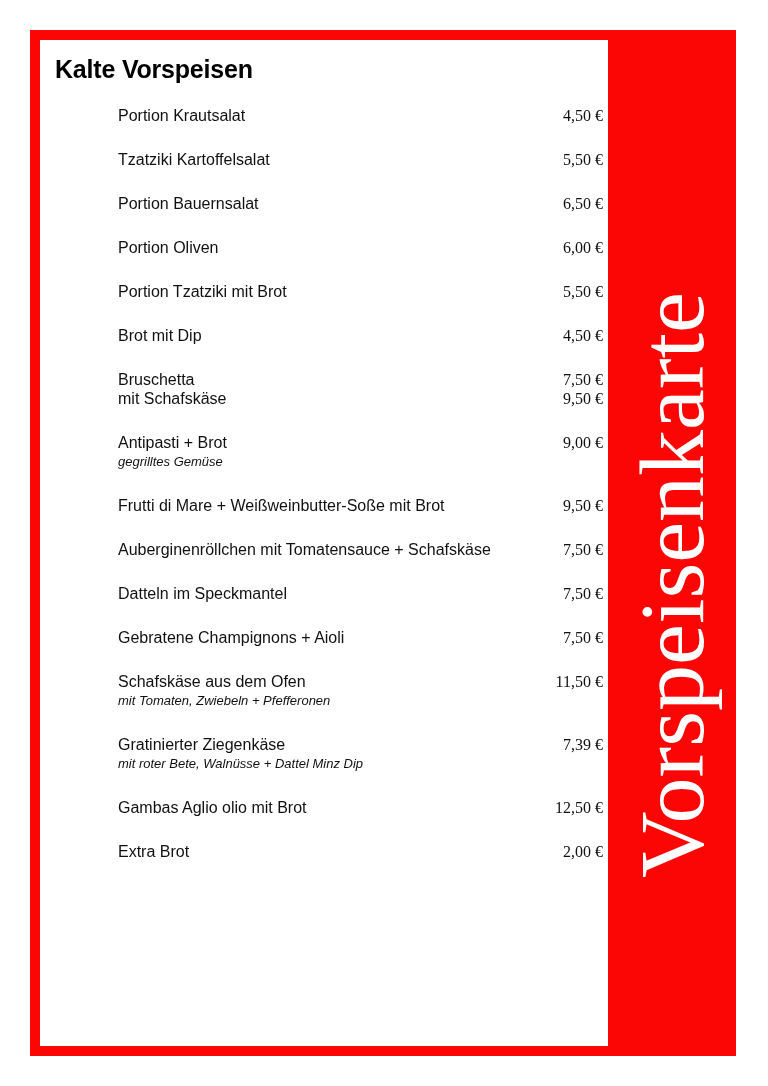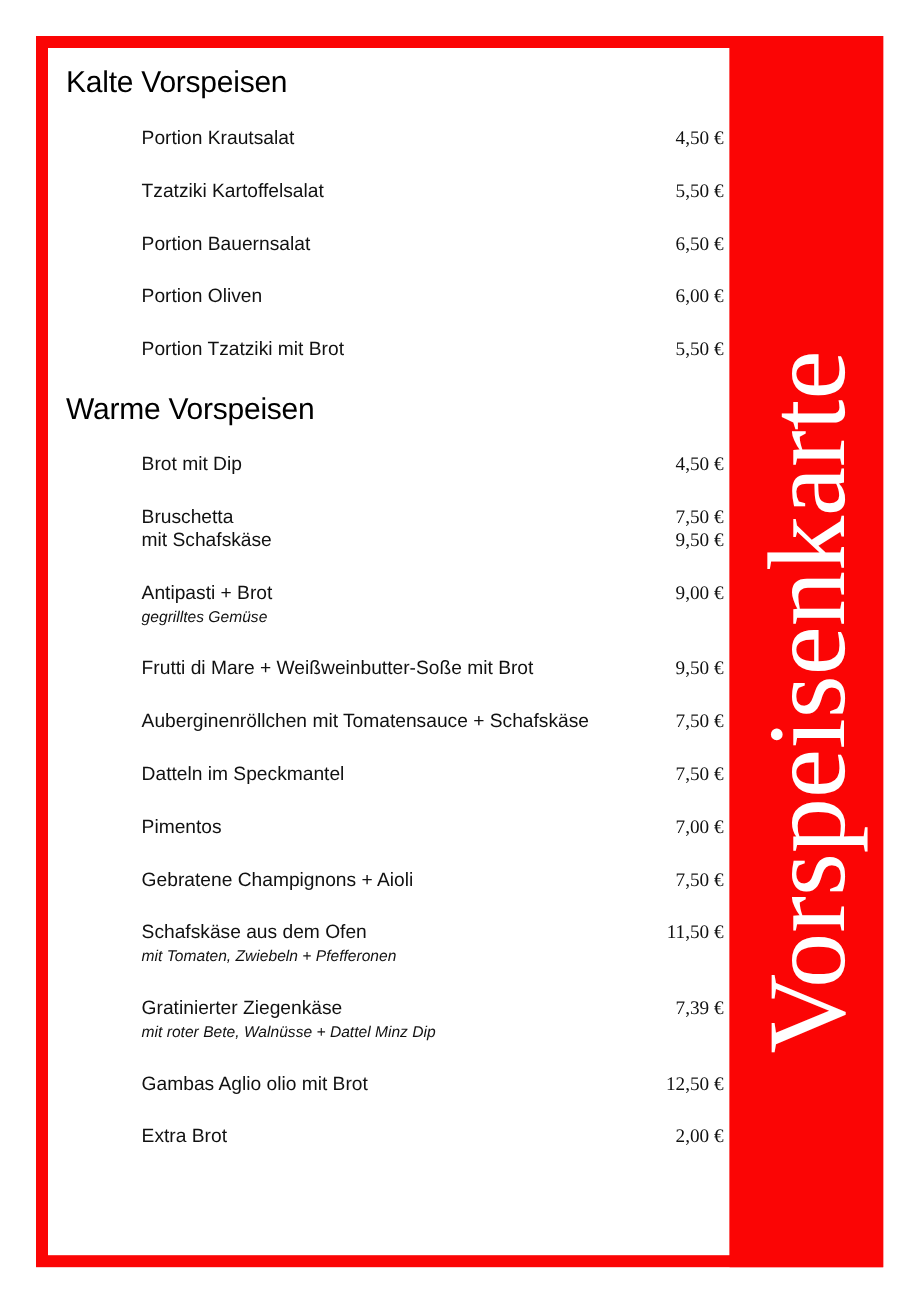--- a/index.html
+++ b/index.html
@@ -31,21 +31,21 @@
     top: 10px;
     width: 568px;
     height: 1006px;
     background: #ffffff;
     padding: 14px 0 0 15px;
     overflow: hidden;
   }
   .menu-section + .menu-section { margin-top: 12px; }
   .section-title {
     font-size: 25px;
-    font-weight: normal;
+    font-weight: bold;
     letter-spacing: -0.2px;
     line-height: 30px;
     margin: 0 0 22px 0;
     color: #000;
   }
   .section-items {
     padding-left: 63px;
     padding-right: 5px;
   }
   .row { margin-bottom: 25px; }
@@ -114,21 +114,20 @@
             <div class="row">
               <div class="line">
                 <span class="item-name">Portion Tzatziki mit Brot</span>
                 <span class="item-price">5,50 €</span>
               </div>
             </div>
           </div>
   </section>
 
   <section class="menu-section">
-    <h2 class="section-title">Warme Vorspeisen</h2>
     <div class="section-items">
             <div class="row">
               <div class="line">
                 <span class="item-name">Brot mit Dip</span>
                 <span class="item-price">4,50 €</span>
               </div>
             </div>
             <div class="row">
               <div class="line">
                 <span class="item-name">Bruschetta</span>
@@ -157,26 +156,20 @@
             <div class="row">
               <div class="line">
                 <span class="item-name">Auberginenröllchen mit Tomatensauce + Schafskäse</span>
                 <span class="item-price">7,50 €</span>
               </div>
             </div>
             <div class="row">
               <div class="line">
                 <span class="item-name">Datteln im Speckmantel</span>
                 <span class="item-price">7,50 €</span>
-              </div>
-            </div>
-            <div class="row">
-              <div class="line">
-                <span class="item-name">Pimentos</span>
-                <span class="item-price">7,00 €</span>
               </div>
             </div>
             <div class="row">
               <div class="line">
                 <span class="item-name">Gebratene Champignons + Aioli</span>
                 <span class="item-price">7,50 €</span>
               </div>
             </div>
             <div class="row">
               <div class="line">

